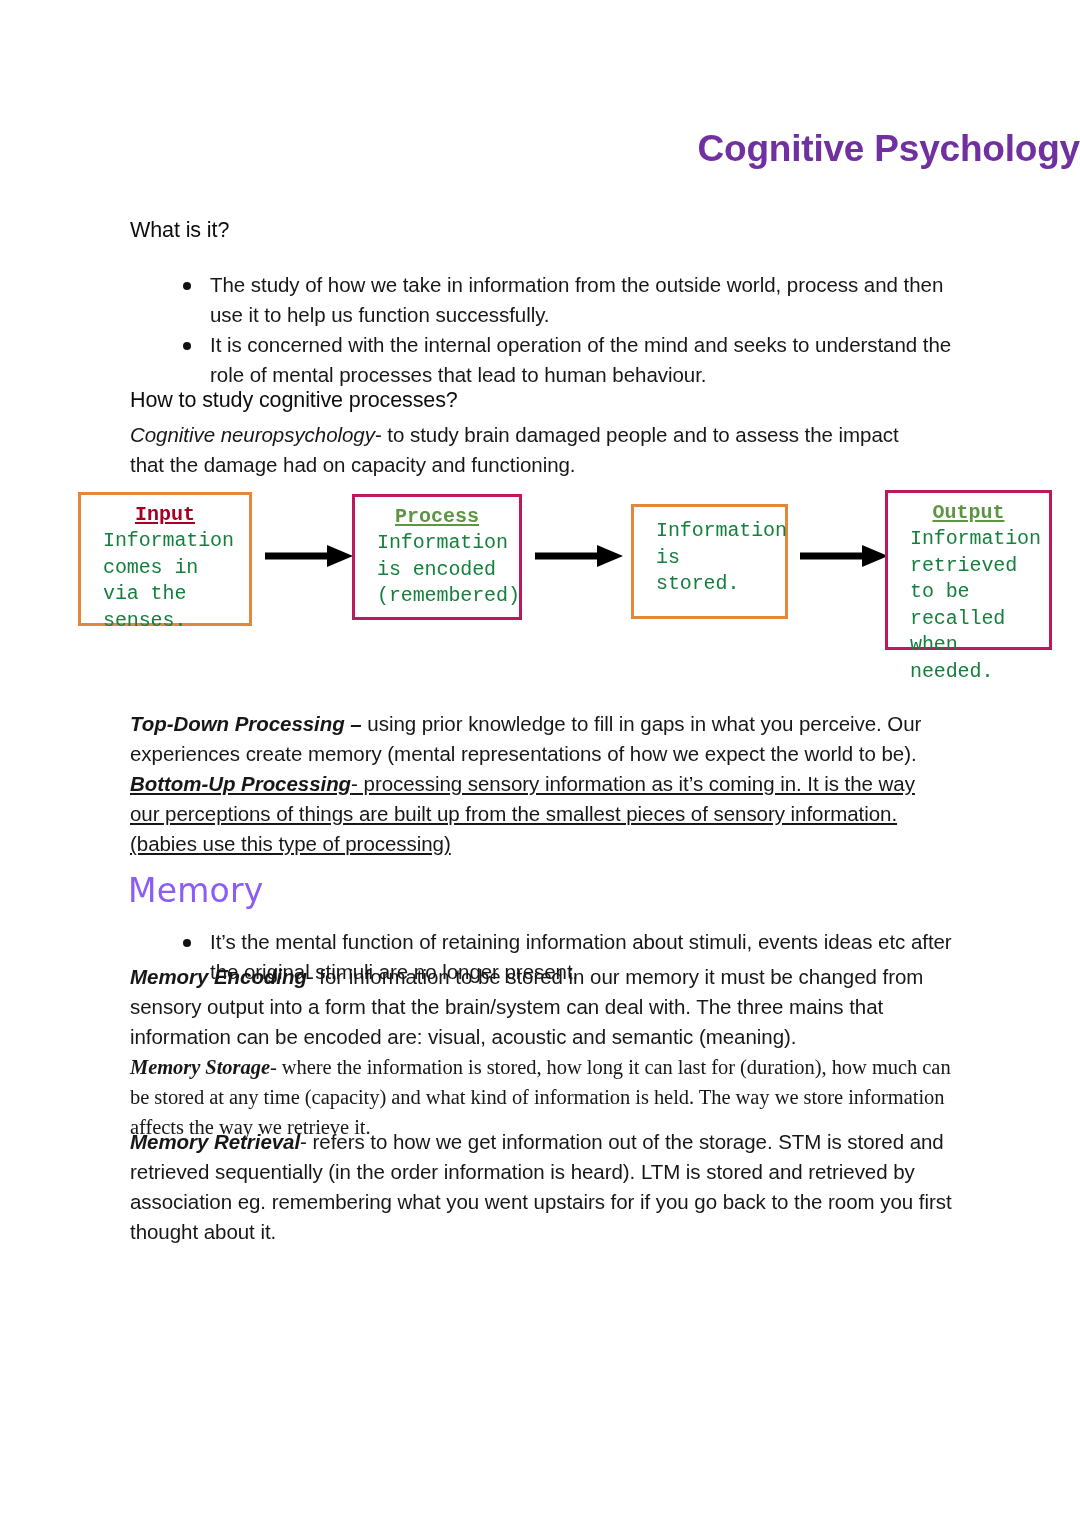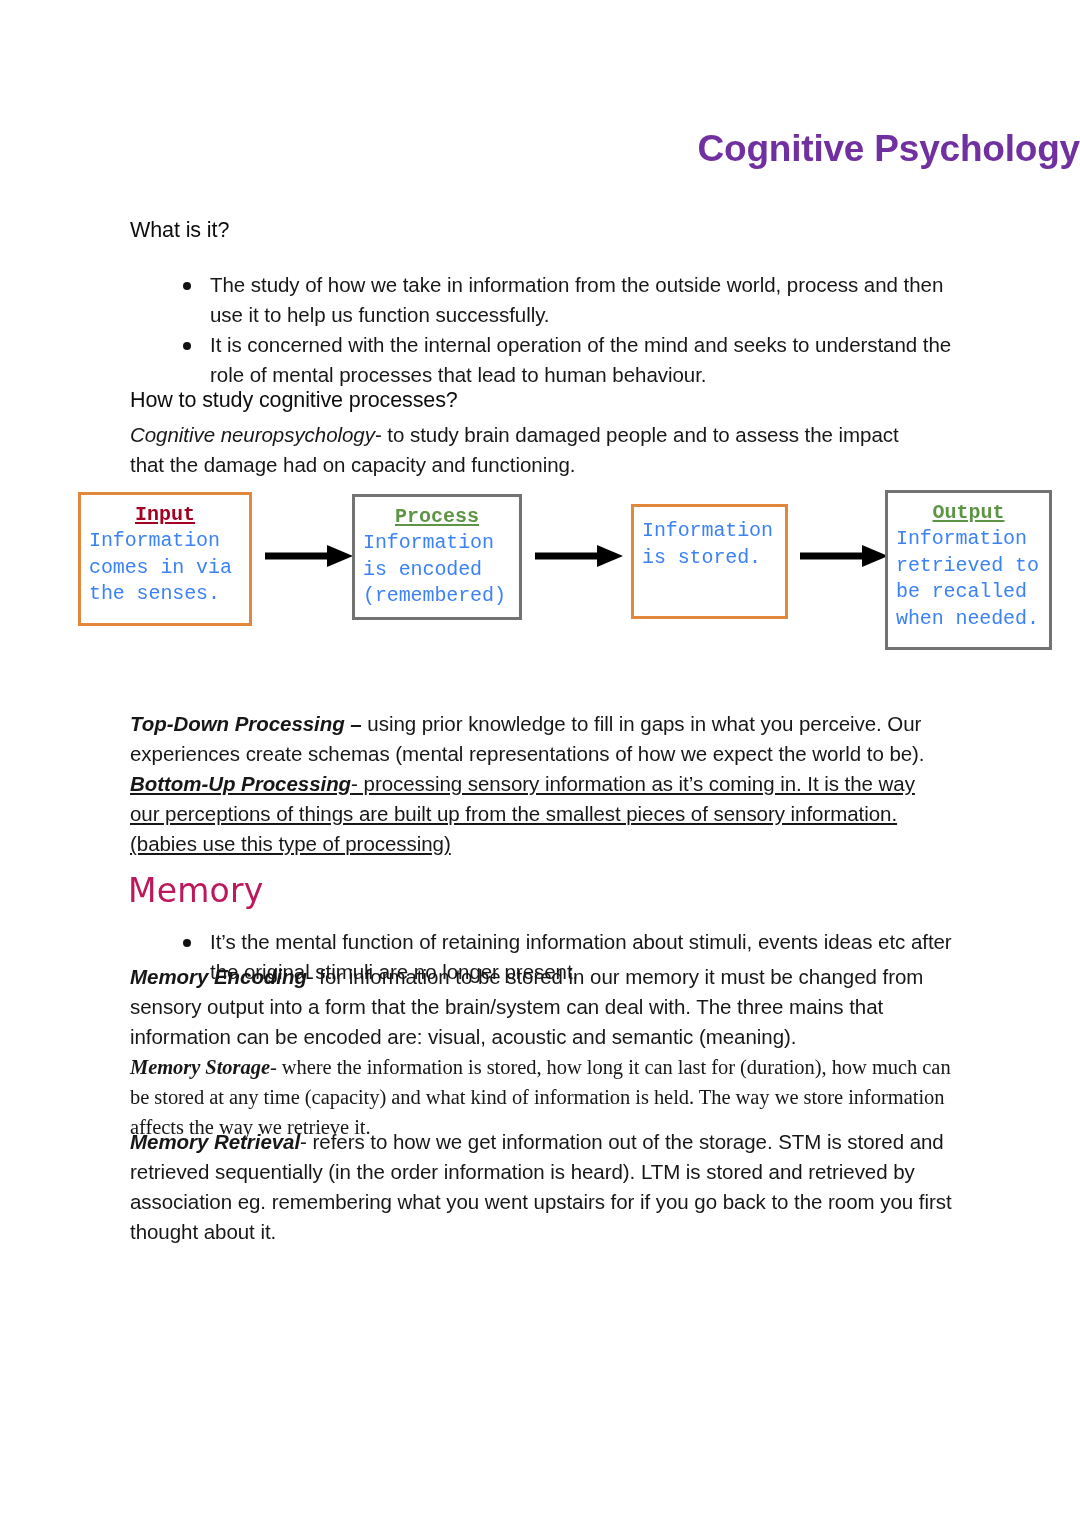--- a/index.html
+++ b/index.html
@@ -94,57 +94,57 @@
     pointer-events: none;
     font-family: Liberation Mono, monospace;
   }
   .flow-box {
     position: absolute;
     box-sizing: border-box;
     background: #ffffff;
     pointer-events: auto;
   }
   .flow-box.orange { border: 3px solid #E2883C; }
-  .flow-box.green  { border: 3px solid #737373; }
+  .flow-box.green  { border: 3px solid #be185d; }
 
   .flow-head {
     display: block;
     text-align: center;
     font-size: 20px;
     font-weight: bold;
     text-decoration: underline;
     text-underline-offset: 2px;
     line-height: 27px;
     margin-top: 6px;
   }
   .flow-head.red   { color: #A50021; }
   .flow-head.green { color: #5E9544; }
 
   .flow-body {
     display: block;
     font-size: 20px;
     line-height: 26.5px;
-    color: #3b82f6;
-    padding: 0 8px;
+    color: #15803d;
+    padding: 0 22px;
     letter-spacing: -0.1px;
   }
   .flow-box.no-head .flow-body { margin-top: 11px; }
 
   .arrow {
     position: absolute;
     height: 22px;
     pointer-events: auto;
   }
 
   
   .memory-heading {
     position: absolute;
     font-size: 33px;
     font-weight: normal;
-    color: #be185d;
+    color: #8b5cf6;
     font-family: "DejaVu Sans", sans-serif;
     letter-spacing: 0.2px;
   }
 </style>
 </head>
 <body>
 
 <div class="page">
 
   <div class="doc-title">Cognitive Psychology</div>
@@ -204,21 +204,21 @@
     </div>
 
     <div class="flow-box green" style="left:885px; top:490px; width:167px; height:160px;">
       <span class="flow-head green">Output</span>
       <span class="flow-body">Information retrieved to be recalled when needed.</span>
     </div>
 
   </div>
 
   <div class="para" style="left:130px; top:709px; width:812px;">
-    <span class="lead">Top-Down Processing –</span><span> using prior knowledge to fill in gaps in what you perceive. Our experiences create schemas (mental representations of how we expect the world to be).</span>
+    <span class="lead">Top-Down Processing –</span><span> using prior knowledge to fill in gaps in what you perceive. Our experiences create memory (mental representations of how we expect the world to be).</span>
   </div>
 
   <div class="para" style="left:130px; top:769px; width:812px;text-decoration:underline;">
     <span class="lead">Bottom-Up Processing</span><span>- processing sensory information as it’s coming in. It is the way our perceptions of things are built up from the smallest pieces of sensory information. (babies use this type of processing)</span>
   </div>
 
   <div class="memory-heading" style="left:128px; top:871px;">Memory</div>
 
   <ul class="bullets" style="left:130px; top:910px; width:830px;">
     <li>

